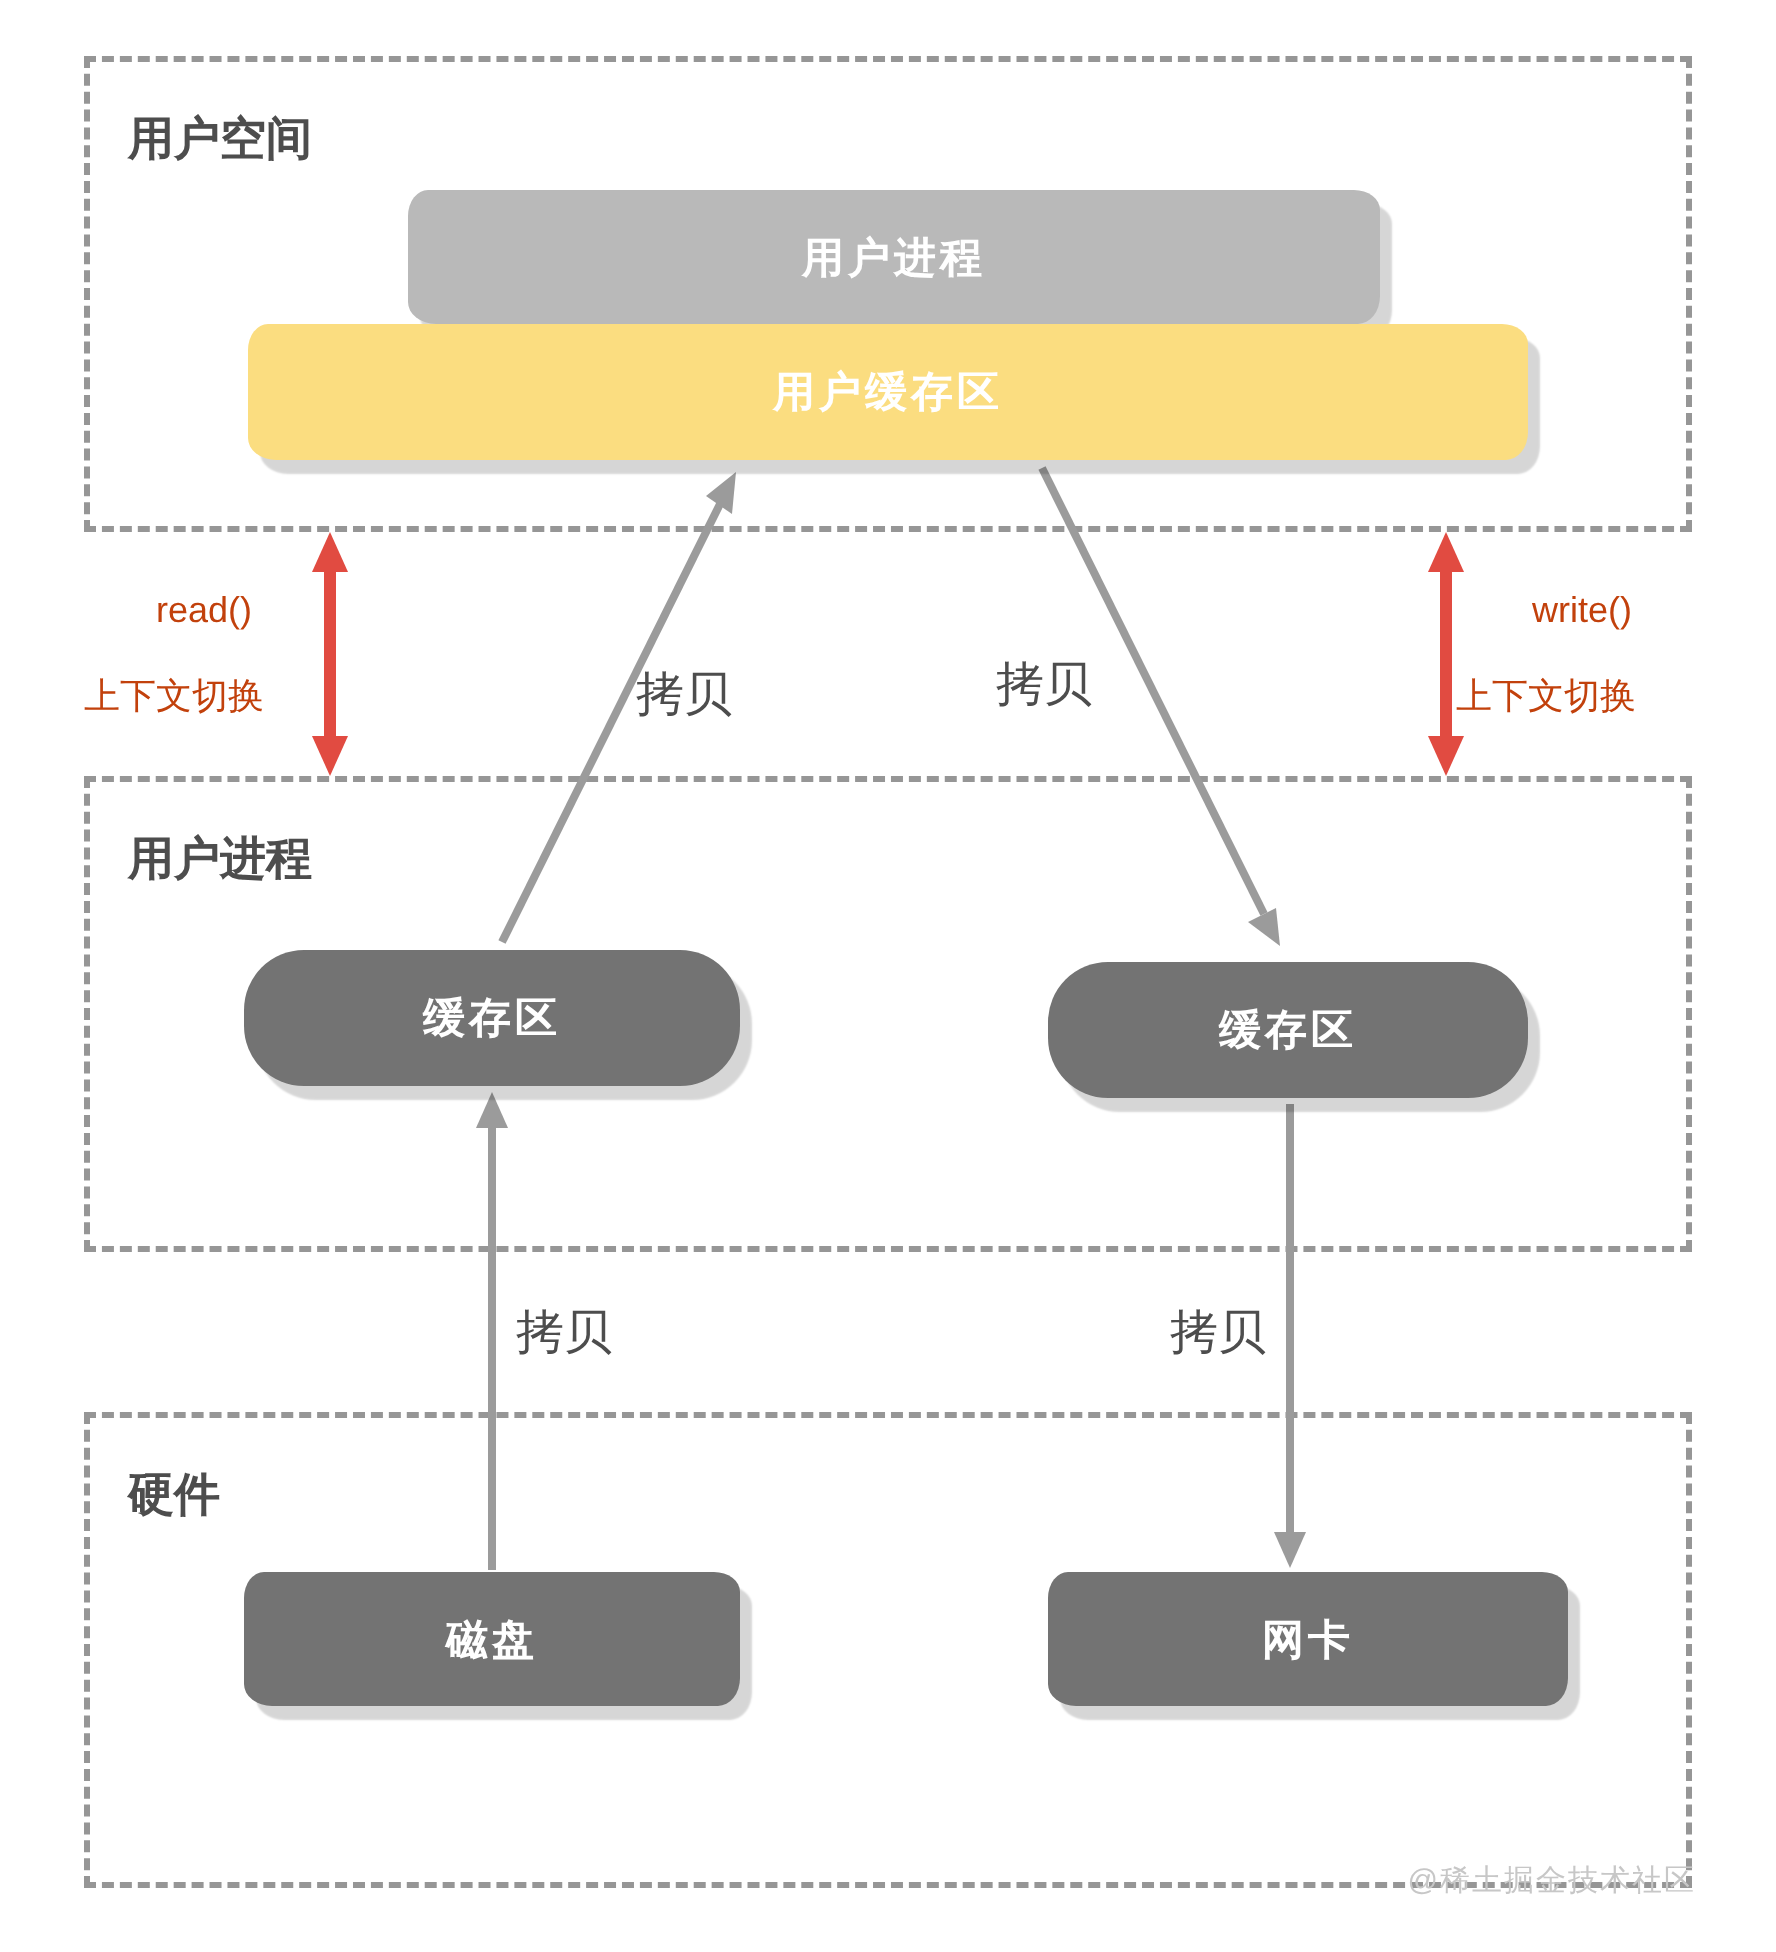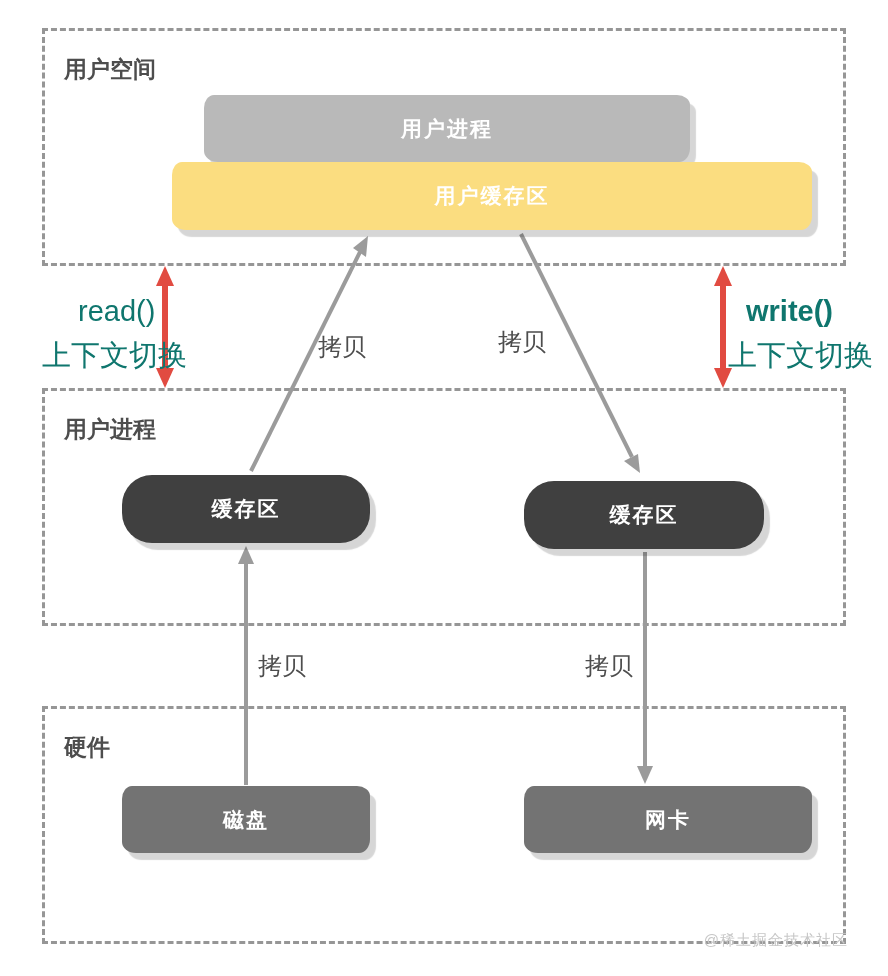--- a/index.html
+++ b/index.html
@@ -34,32 +34,32 @@
     color: #ffffff;
     font-size: 21px;
     font-weight: bold;
     letter-spacing: 2px;
     border-radius: 10px 13px 11px 14px / 13px 10px 14px 11px;
     box-shadow: 6px 7px 1px rgba(0, 0, 0, 0.16);
     box-sizing: border-box;
   }
   .node-user-process   { background: #b9b9b9; margin-top: 29px; }
   .node-user-buffer    { background: #fbdd80; }
-  .node-kernel-buffer  { background: #404040; border-radius: 30px; }
+  .node-kernel-buffer  { background: #737373; border-radius: 30px; }
   .node-hardware       { background: #737373; }
   .edge-label {
     position: absolute;
     font-size: 24px;
     color: #4d4d4d;
     white-space: nowrap;
   }
   .syscall-label {
     position: absolute;
-    font-size: 29px;
-    color: #0f766e;
+    font-size: 18px;
+    color: #c2410c;
     white-space: nowrap;
   }
   .arrows-layer {
     position: absolute;
     left: 0;
     top: 0;
     width: 888px;
     height: 976px;
     pointer-events: none;
   }
@@ -105,43 +105,43 @@
 
     <line x1="723" y1="282" x2="723" y2="372" stroke="#e14b41" stroke-width="6"></line>
     <polygon points="723,266 714,286 732,286" fill="#e14b41"></polygon>
     <polygon points="723,388 714,368 732,368" fill="#e14b41"></polygon>
   </svg>
 
   <div class="node node-user-process" style="left:204px; top:66px; width:486px; height:67px;">
     <span>用户进程</span>
   </div>
 
-  <div class="node node-user-buffer" style="left:124px; top:162px; width:640px; height:68px;margin-left:48px;">
+  <div class="node node-user-buffer" style="left:124px; top:162px; width:640px; height:68px;">
     <span>用户缓存区</span>
   </div>
 
   <div class="node node-kernel-buffer" style="left:122px; top:475px; width:248px; height:68px;">
     <span>缓存区</span>
   </div>
 
   <div class="node node-kernel-buffer" style="left:524px; top:481px; width:240px; height:68px;">
     <span>缓存区</span>
   </div>
 
   <div class="node node-hardware" style="left:122px; top:786px; width:248px; height:67px;">
     <span>磁盘</span>
   </div>
 
-  <div class="node node-hardware" style="left:524px; top:786px; width:288px; height:67px;">
+  <div class="node node-hardware" style="left:524px; top:786px; width:260px; height:67px;">
     <span>网卡</span>
   </div>
 
   <div class="syscall-label" style="left:78px; top:295px;">read()</div>
   <div class="syscall-label" style="left:42px; top:336px;">上下文切换</div>
-  <div class="syscall-label" style="left:746px; top:295px;font-weight:bold;">write()</div>
+  <div class="syscall-label" style="left:766px; top:295px;">write()</div>
   <div class="syscall-label" style="left:728px; top:336px;">上下文切换</div>
 
   <div class="edge-label" style="left:318px; top:331px;">拷贝</div>
   <div class="edge-label" style="left:498px; top:326px;">拷贝</div>
   <div class="edge-label" style="left:258px; top:650px;">拷贝</div>
   <div class="edge-label" style="left:585px; top:650px;">拷贝</div>
 
   <div class="watermark">@稀土掘金技术社区</div>
 
 </div>

